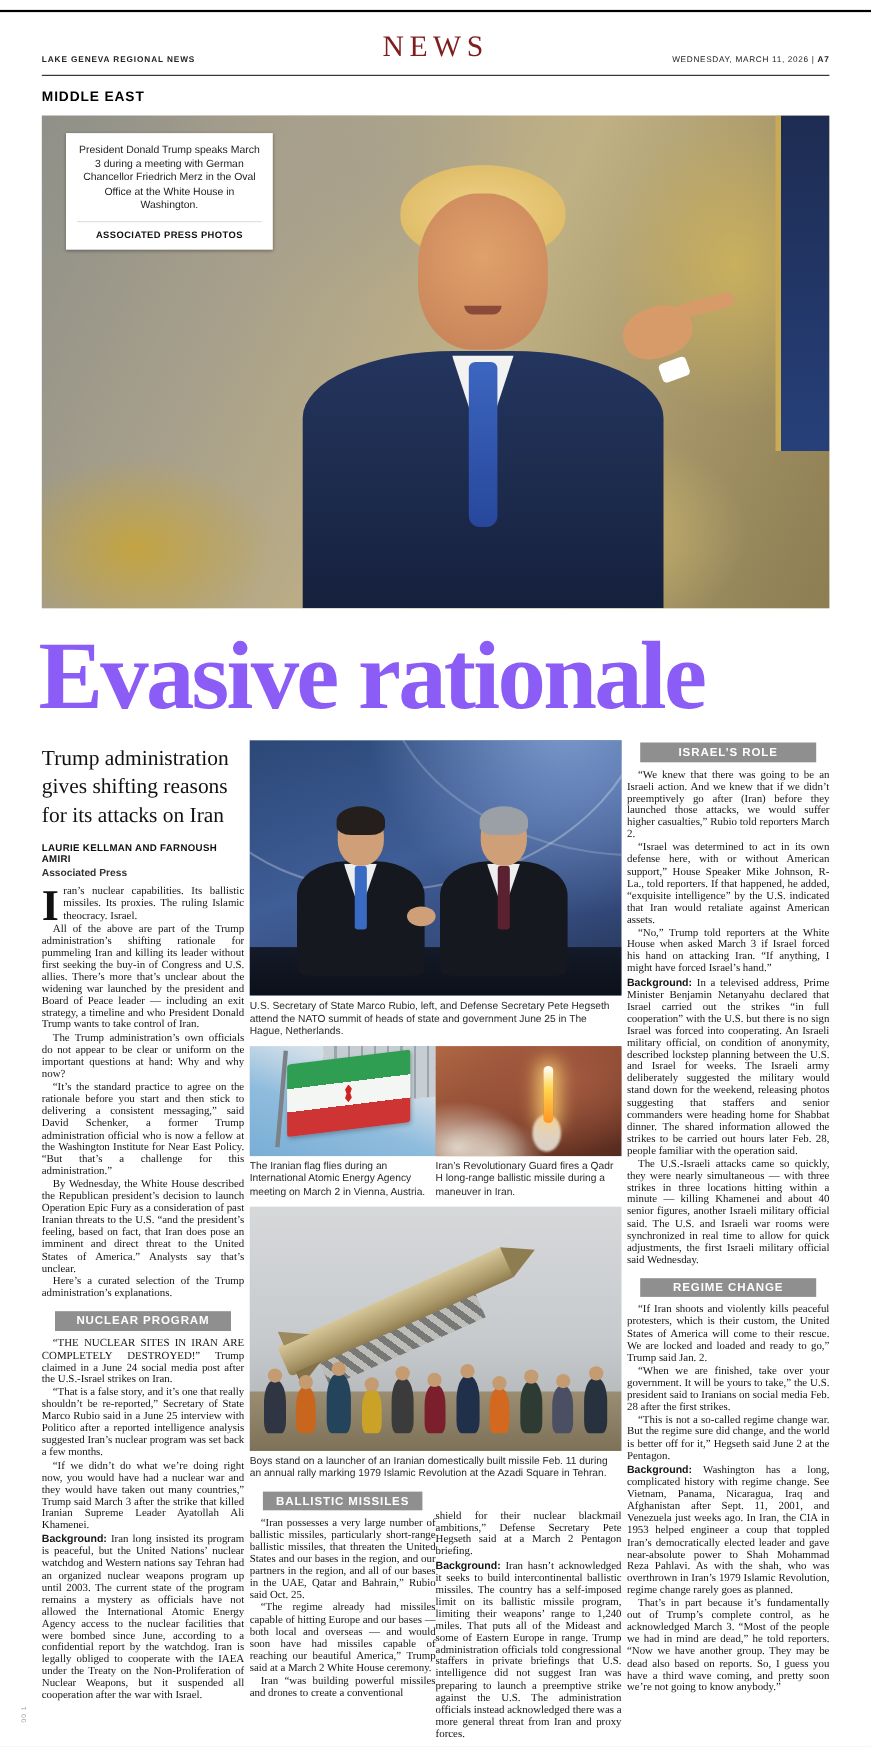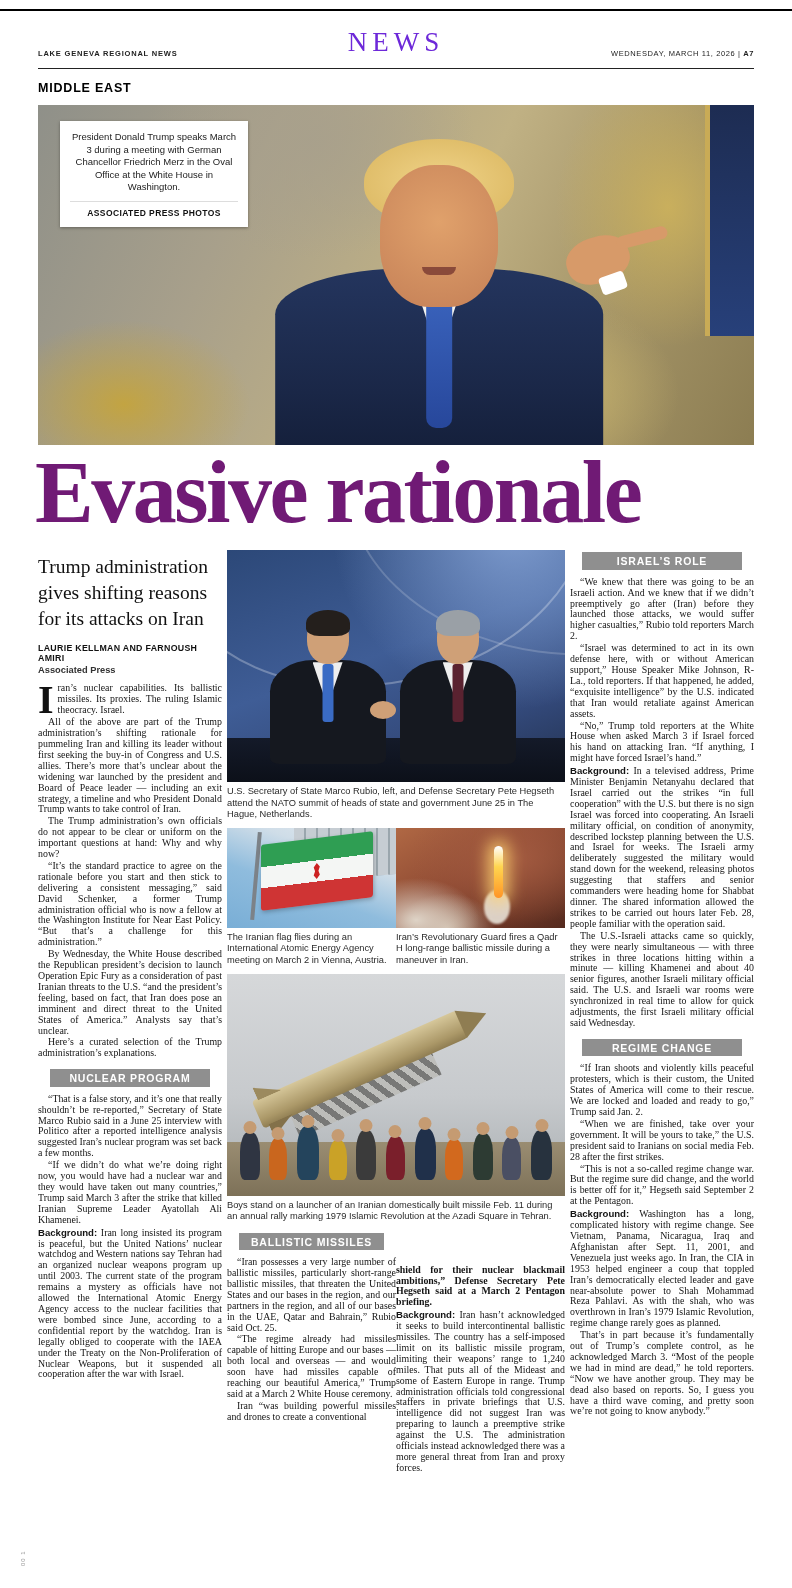--- a/index.html
+++ b/index.html
@@ -4,27 +4,27 @@
 <style>
   html,body{margin:0;padding:0;background:#e9e9e9;}
   .page{position:relative;width:792px;height:1588px;margin:0 auto;background:#fff;overflow:hidden;
         font-family:"Liberation Serif",serif;color:#141414;}
   .inner{position:relative;margin:0 38px;}
   .toprule{border-top:2.5px solid #000;margin-top:9px;}
   
   .masthead{display:grid;grid-template-columns:1fr auto 1fr;align-items:end;margin-top:16px;
             padding-bottom:10px;border-bottom:1.5px solid #222;}
   .mh-left{font:700 7.5px "Liberation Sans",sans-serif;letter-spacing:.8px;color:#222;}
-  .mh-center{font:400 27px "Liberation Serif",serif;letter-spacing:5px;color:#6d28d9;}
+  .mh-center{font:400 27px "Liberation Serif",serif;letter-spacing:5px;color:#7f1d1d;}
   .mh-right{font:400 7.5px "Liberation Sans",sans-serif;letter-spacing:.6px;color:#222;text-align:right;}
   .mh-right b{font-weight:700;}
   .kicker{text-align:left;font:700 12.5px "Liberation Sans",sans-serif;letter-spacing:.8px;margin:12px 0 10px;color:#000;}
   
   .photo{position:relative;overflow:hidden;}
-  .photo-lead{height:340px;background:
+  .photo-lead{height:448px;background:
       radial-gradient(ellipse 180px 120px at 12% 88%, rgba(196,164,62,.95), rgba(196,164,62,0) 70%),
       radial-gradient(ellipse 160px 200px at 88% 30%, rgba(205,178,92,.9), rgba(205,178,92,0) 70%),
       radial-gradient(ellipse 200px 140px at 70% 85%, rgba(214,192,112,.8), rgba(214,192,112,0) 70%),
       radial-gradient(ellipse 220px 160px at 38% 10%, rgba(168,160,140,.9), rgba(168,160,140,0) 75%),
       radial-gradient(ellipse 120px 90px at 55% 95%, rgba(222,202,130,.8), rgba(222,202,130,0) 70%),
       linear-gradient(115deg,#8f9089 0%,#a8a08b 28%,#c0b184 55%,#a39366 78%,#8c7d52 100%);}
   .flag-edge{position:absolute;right:0;top:0;width:44px;height:68%;
       background:linear-gradient(#1d2c52,#27407a);border-left:5px solid #c9ab56;}
   .trump{position:absolute;left:34%;bottom:0;width:44%;height:90%;}
   .t-hair{position:absolute;left:50%;top:0;transform:translateX(-50%);width:150px;height:86px;
@@ -43,21 +43,21 @@
       border-radius:45%;transform:rotate(-18deg);}
   .t-finger{position:absolute;right:-72px;top:30%;width:52px;height:13px;background:#d79a69;
       border-radius:7px;transform:rotate(-14deg);}
   .t-cuff{position:absolute;right:-30px;top:44%;width:26px;height:18px;background:#fff;border-radius:4px;transform:rotate(-20deg);}
   .lead-capbox{position:absolute;left:22px;top:16px;width:168px;background:#fff;padding:10px 10px 9px;
       box-shadow:0 1px 3px rgba(0,0,0,.35);text-align:center;}
   .lead-capbox .cap{font:400 9.5px/12.5px "Liberation Sans",sans-serif;color:#222;}
   .lead-capbox .credit{font:700 8.5px "Liberation Sans",sans-serif;letter-spacing:.4px;margin-top:7px;color:#111;
       border-top:1px solid #ddd;padding-top:6px;}
   
-  .headline{font:700 88px/0.98 "Liberation Serif",serif;letter-spacing:-2.5px;color:#701a75;margin:5px 0 14px -3px;white-space:nowrap;}
+  .headline{font:700 88px/0.98 "Liberation Serif",serif;letter-spacing:-2.5px;color:#8b5cf6;margin:20px 0 14px -3px;white-space:nowrap;}
   
   .cols{display:grid;grid-template-columns:184px 338px 184px;column-gap:5px;align-items:start;}
   .subhead{font:400 19.5px/1.32 "Liberation Serif",serif;color:#111;margin:4px 0 12px;}
   .byline{font:700 8.8px "Liberation Sans",sans-serif;letter-spacing:.3px;color:#111;}
   .byorg{font:700 9.3px "Liberation Sans",sans-serif;color:#333;margin:2px 0 8px;}
   p.body{font:400 9.9px/10.9px "Liberation Serif",serif;text-align:justify;margin:0 0 1px;color:#141414;}
   p.body.ind{text-indent:10px;}
   .dc{float:left;font:700 40px/30px "Liberation Serif",serif;padding:2px 4px 0 0;color:#111;}
   .bgpara{margin-top:7px;}
   .bglabel{font:700 9.6px "Liberation Sans",sans-serif;}
@@ -171,20 +171,21 @@
         <div class="byline">LAURIE KELLMAN AND FARNOUSH AMIRI</div>
         <div class="byorg">Associated Press</div>
         <p class="body"><span class="dc">I</span><span>ran’s nuclear capabilities. Its ballistic missiles. Its proxies. The ruling Islamic theocracy. Israel.</span></p>
         <p class="body ind">All of the above are part of the Trump administration’s shifting rationale for pummeling Iran and killing its leader without first seeking the buy-in of Congress and U.S. allies. There’s more that’s unclear about the widening war launched by the president and Board of Peace leader — including an exit strategy, a timeline and who President Donald Trump wants to take control of Iran.</p>
         <p class="body ind">The Trump administration’s own officials do not appear to be clear or uniform on the important questions at hand: Why and why now?</p>
         <p class="body ind">“It’s the standard practice to agree on the rationale before you start and then stick to delivering a consistent messaging,” said David Schenker, a former Trump administration official who is now a fellow at the Washington Institute for Near East Policy. “But that’s a challenge for this administration.”</p>
         <p class="body ind">By Wednesday, the White House described the Republican president’s decision to launch Operation Epic Fury as a consideration of past Iranian threats to the U.S. “and the president’s feeling, based on fact, that Iran does pose an imminent and direct threat to the United States of America.” Analysts say that’s unclear.</p>
         <p class="body ind">Here’s a curated selection of the Trump administration’s explanations.</p>
 
         <div class="sechead">NUCLEAR PROGRAM</div>
+        <p class="body ind">“THE NUCLEAR SITES IN IRAN ARE COMPLETELY DESTROYED!” Trump claimed in a June 24 social media post after the U.S.-Israel strikes on Iran.</p>
         <p class="body ind">“That is a false story, and it’s one that really shouldn’t be re-reported,” Secretary of State Marco Rubio said in a June 25 interview with Politico after a reported intelligence analysis suggested Iran’s nuclear program was set back a few months.</p>
         <p class="body ind">“If we didn’t do what we’re doing right now, you would have had a nuclear war and they would have taken out many countries,” Trump said March 3 after the strike that killed Iranian Supreme Leader Ayatollah Ali Khamenei.</p>
         <p class="body bgpara"><span class="bglabel">Background:</span> <span>Iran long insisted its program is peaceful, but the United Nations’ nuclear watchdog and Western nations say Tehran had an organized nuclear weapons program up until 2003. The current state of the program remains a mystery as officials have not allowed the International Atomic Energy Agency access to the nuclear facilities that were bombed since June, according to a confidential report by the watchdog. Iran is legally obliged to cooperate with the IAEA under the Treaty on the Non-Proliferation of Nuclear Weapons, but it suspended all cooperation after the war with Israel.</span></p>
       </div>
 
       <div class="col">
         <div class="photo photo-nato">
           <div class="swoosh sw1"></div>
           <div class="swoosh sw2"></div>
           <div class="stage"></div>
@@ -254,38 +255,38 @@
         <div class="caption">Boys stand on a launcher of an Iranian domestically built missile Feb. 11 during an annual rally marking 1979 Islamic Revolution at the Azadi Square in Tehran.</div>
 
         <div class="subcols">
           <div>
             <div class="sechead first">BALLISTIC MISSILES</div>
             <p class="body ind">“Iran possesses a very large number of ballistic missiles, particularly short-range ballistic missiles, that threaten the United States and our bases in the region, and our partners in the region, and all of our bases in the UAE, Qatar and Bahrain,” Rubio said Oct. 25.</p>
             <p class="body ind">“The regime already had missiles capable of hitting Europe and our bases — both local and overseas — and would soon have had missiles capable of reaching our beautiful America,” Trump said at a March 2 White House ceremony.</p>
             <p class="body ind">Iran “was building powerful missiles and drones to create a conventional</p>
           </div>
           <div>
-            <p class="body" style="margin-top:34px;font-weight:bold;">shield for their nuclear blackmail ambitions,” Defense Secretary Pete Hegseth said at a March 2 Pentagon briefing.</p>
+            <p class="body" style="margin-top:20px;">shield for their nuclear blackmail ambitions,” Defense Secretary Pete Hegseth said at a March 2 Pentagon briefing.</p>
             <p class="body bgpara"><span class="bglabel">Background:</span> <span>Iran hasn’t acknowledged it seeks to build intercontinental ballistic missiles. The country has a self-imposed limit on its ballistic missile program, limiting their weapons’ range to 1,240 miles. That puts all of the Mideast and some of Eastern Europe in range. Trump administration officials told congressional staffers in private briefings that U.S. intelligence did not suggest Iran was preparing to launch a preemptive strike against the U.S. The administration officials instead acknowledged there was a more general threat from Iran and proxy forces.</span></p>
           </div>
         </div>
       </div>
 
       <div class="col">
         <div class="sechead first">ISRAEL’S ROLE</div>
         <p class="body ind">“We knew that there was going to be an Israeli action. And we knew that if we didn’t preemptively go after (Iran) before they launched those attacks, we would suffer higher casualties,” Rubio told reporters March 2.</p>
         <p class="body ind">“Israel was determined to act in its own defense here, with or without American support,” House Speaker Mike Johnson, R-La., told reporters. If that happened, he added, “exquisite intelligence” by the U.S. indicated that Iran would retaliate against American assets.</p>
         <p class="body ind">“No,” Trump told reporters at the White House when asked March 3 if Israel forced his hand on attacking Iran. “If anything, I might have forced Israel’s hand.”</p>
         <p class="body bgpara"><span class="bglabel">Background:</span> <span>In a televised address, Prime Minister Benjamin Netanyahu declared that Israel carried out the strikes “in full cooperation” with the U.S. but there is no sign Israel was forced into cooperating. An Israeli military official, on condition of anonymity, described lockstep planning between the U.S. and Israel for weeks. The Israeli army deliberately suggested the military would stand down for the weekend, releasing photos suggesting that staffers and senior commanders were heading home for Shabbat dinner. The shared information allowed the strikes to be carried out hours later Feb. 28, people familiar with the operation said.</span></p>
         <p class="body ind">The U.S.-Israeli attacks came so quickly, they were nearly simultaneous — with three strikes in three locations hitting within a minute — killing Khamenei and about 40 senior figures, another Israeli military official said. The U.S. and Israeli war rooms were synchronized in real time to allow for quick adjustments, the first Israeli military official said Wednesday.</p>
 
         <div class="sechead">REGIME CHANGE</div>
         <p class="body ind">“If Iran shoots and violently kills peaceful protesters, which is their custom, the United States of America will come to their rescue. We are locked and loaded and ready to go,” Trump said Jan. 2.</p>
         <p class="body ind">“When we are finished, take over your government. It will be yours to take,” the U.S. president said to Iranians on social media Feb. 28 after the first strikes.</p>
-        <p class="body ind">“This is not a so-called regime change war. But the regime sure did change, and the world is better off for it,” Hegseth said September 2 at the Pentagon.</p>
+        <p class="body ind">“This is not a so-called regime change war. But the regime sure did change, and the world is better off for it,” Hegseth said June 2 at the Pentagon.</p>
         <p class="body bgpara"><span class="bglabel">Background:</span> <span>Washington has a long, complicated history with regime change. See Vietnam, Panama, Nicaragua, Iraq and Afghanistan after Sept. 11, 2001, and Venezuela just weeks ago. In Iran, the CIA in 1953 helped engineer a coup that toppled Iran’s democratically elected leader and gave near-absolute power to Shah Mohammad Reza Pahlavi. As with the shah, who was overthrown in Iran’s 1979 Islamic Revolution, regime change rarely goes as planned.</span></p>
         <p class="body ind">That’s in part because it’s fundamentally out of Trump’s complete control, as he acknowledged March 3. “Most of the people we had in mind are dead,” he told reporters. “Now we have another group. They may be dead also based on reports. So, I guess you have a third wave coming, and pretty soon we’re not going to know anybody.”</p>
       </div>
 
     </div>
   </div>
   <div class="folio">00 1</div>
 </div>
 
 </body></html>

